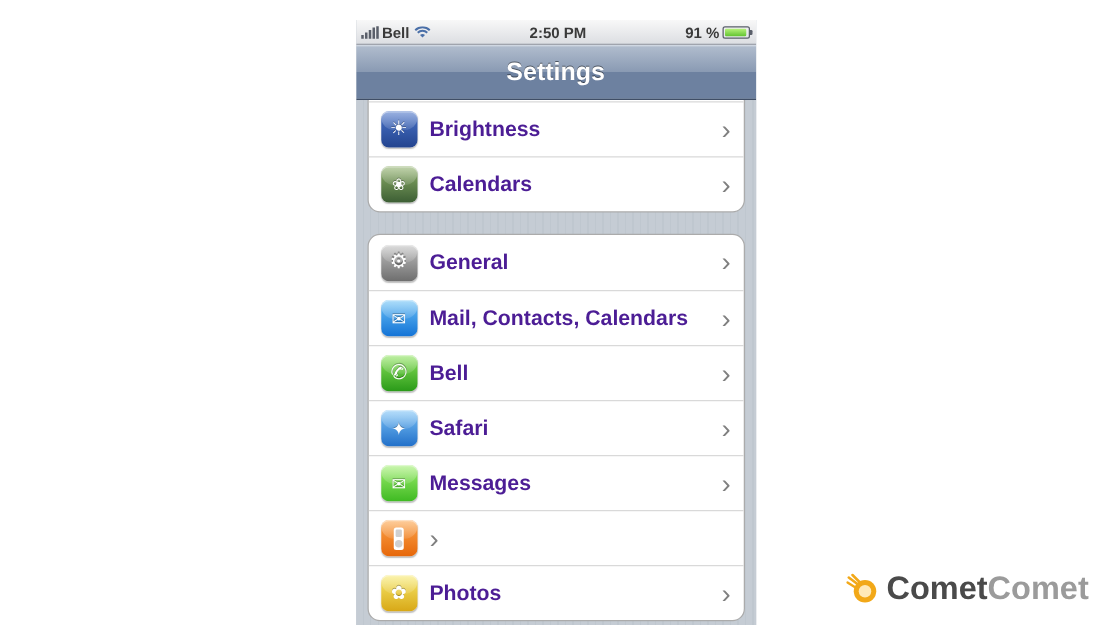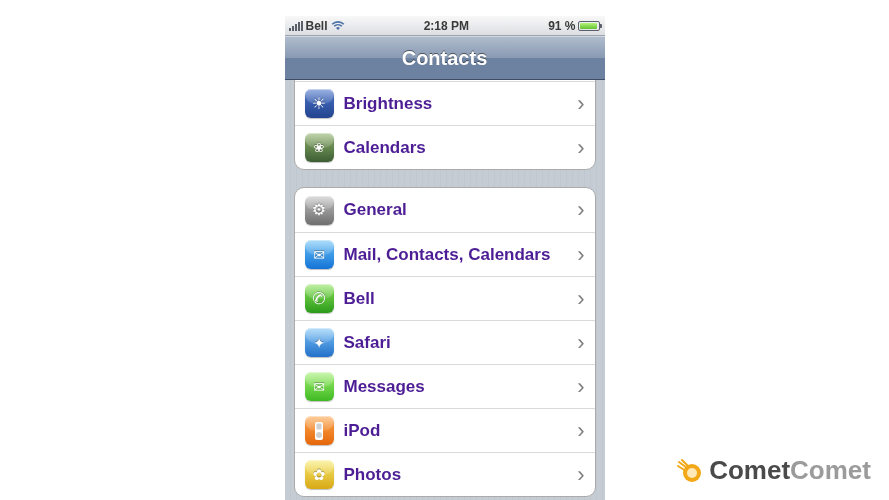--- a/index.html
+++ b/index.html
@@ -238,31 +238,31 @@
       </span>
       <span class="carrier">Bell</span>
       <span class="wifi-icon">
         <svg width="14" height="10" viewBox="0 0 14 10">
           <path d="M7 9 L5 7 A3 3 0 0 1 9 7 Z" fill="#4a6fa8"></path>
           <path d="M3.2 5.2 A5.5 5.5 0 0 1 10.8 5.2" stroke="#4a6fa8" stroke-width="1.6" fill="none"></path>
           <path d="M1.2 3.2 A8.3 8.3 0 0 1 12.8 3.2" stroke="#4a6fa8" stroke-width="1.6" fill="none"></path>
         </svg>
       </span>
     </div>
-    <div class="status-center">2:18 PM</div>
+    <div class="status-center">2:50 PM</div>
     <div class="status-right">
       <span>91 %</span>
       <span class="battery">
         <span class="battery-fill" id="battery-fill" style="width: 16.38px;"></span>
       </span>
     </div>
   </div>
 
   <div class="nav-bar">
-    <div class="nav-title">Contacts</div>
+    <div class="nav-title">Settings</div>
   </div>
 
   <div class="content">
     <div class="scroll-inner">
 
       <div class="group">
         <div class="row" style="height:30px;border-top:none;align-items:flex-end;padding-bottom:2px">
 
           <span class="row-label"></span>
 
@@ -320,21 +320,20 @@
           <span class="chevron">›</span>
         </div>
         <div class="row">
           <span class="row-icon ic-ipod">
             <svg width="14" height="20" viewBox="0 0 14 20" style="position:relative;z-index:1">
               <rect x="3" y="1" width="8" height="18" rx="2" fill="#fff"></rect>
               <rect x="4.5" y="2.5" width="5" height="6" rx="1" fill="#d0d0d0"></rect>
               <circle cx="7" cy="14" r="3" fill="#d0d0d0"></circle>
             </svg>
           </span>
-          <span class="row-label">iPod</span>
           <span class="chevron">›</span>
         </div>
         <div class="row">
           <span class="row-icon ic-photos">
               <span class="glyph" style="font-size:15px">✿</span>
             </span>
           <span class="row-label">Photos</span>
           <span class="chevron">›</span>
         </div>
       </div>

